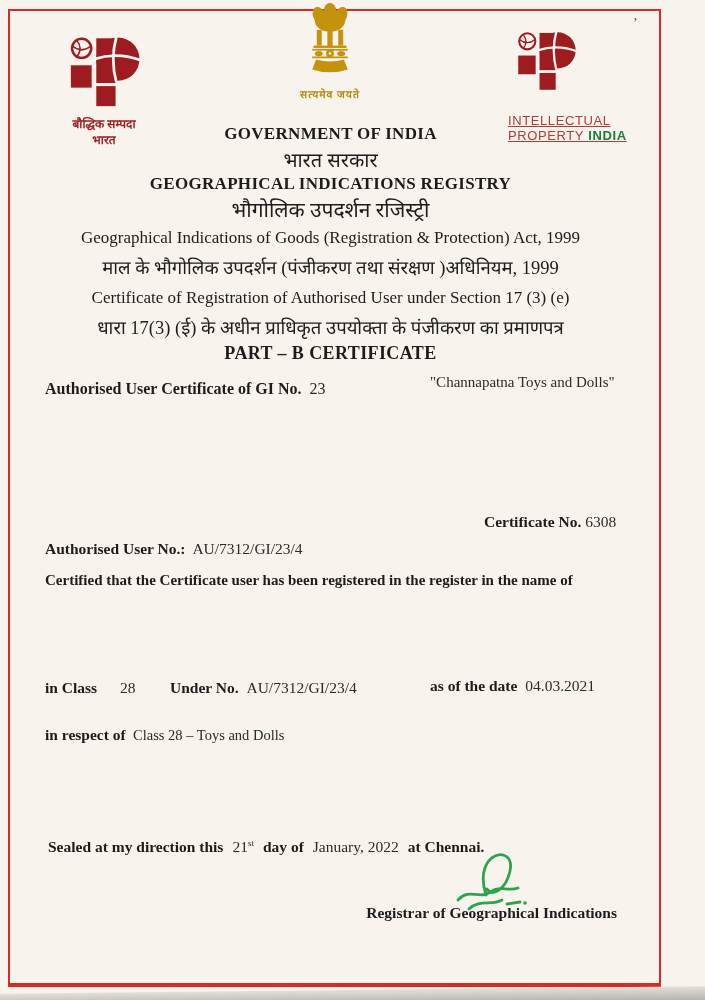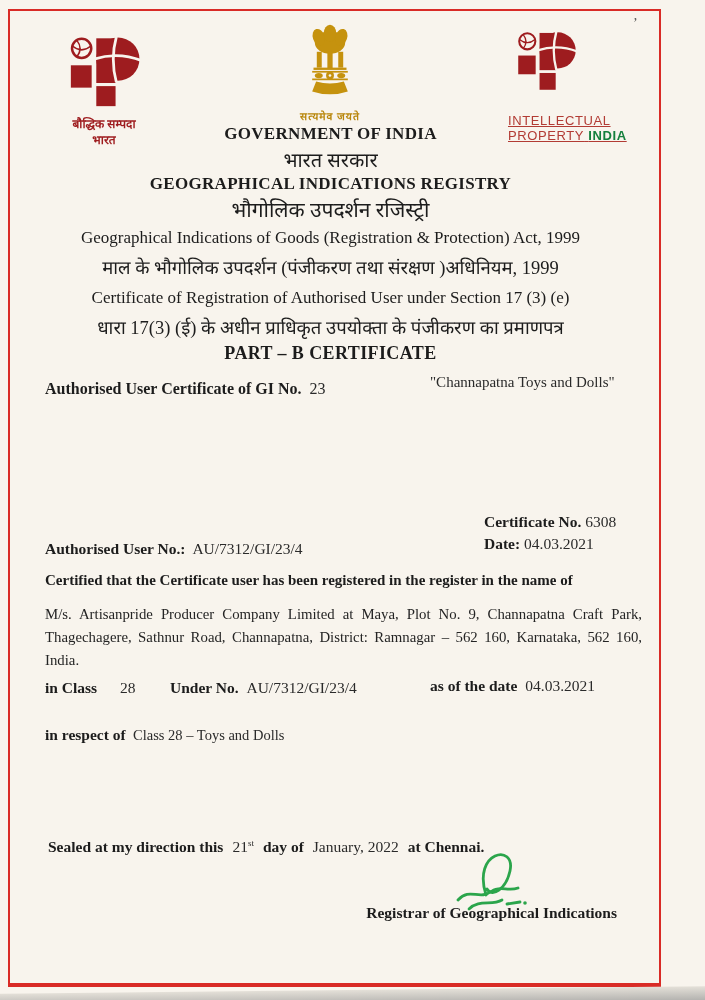--- a/index.html
+++ b/index.html
@@ -10,21 +10,21 @@
   .abs{position:absolute;}
   .b{font-weight:bold;}
   .center{left:0;right:44px;text-align:center;}
   .frame{
     position:absolute;left:8px;top:9px;right:44px;bottom:13px;
     border:2px solid #d92b26;border-bottom-width:4px;pointer-events:none;
   }
   
   .logo-left{left:43px;top:36px;width:122px;text-align:center;}
   .logo-left .caption{color:#9e1c1f;font-weight:bold;font-size:12px;line-height:16px;margin-top:2px;}
-  .emblem-wrap{left:265px;top:22px;width:130px;text-align:center;}
+  .emblem-wrap{left:265px;top:0;width:130px;text-align:center;}
   .emblem-wrap .motto{color:#b8860b;font-size:10.5px;font-weight:bold;margin-top:1px;letter-spacing:1px;}
   .logo-right{left:508px;top:31px;width:152px;}
   .logo-right .caption{font-family:"Liberation Sans", sans-serif;font-size:13px;line-height:15px;color:#b23b34;letter-spacing:.6px;margin-top:16px;text-decoration:underline;}
   .logo-right .caption .india{color:#15803d;font-weight:bold;}
   
   .t-en{font-size:17px;font-weight:bold;letter-spacing:.3px;}
   .t-hi{font-size:20px;}
   .p-en{font-size:17px;}
   .p-hi{font-size:18.5px;}
   .partb{font-size:18px;font-weight:bold;letter-spacing:.4px;}
@@ -131,34 +131,29 @@
     <span class="b">Authorised User Certificate of GI No.</span>
     <span class="val" style="margin-left:4px;">23</span>
   </div>
   <div class="abs gi-name" style="left:430px;top:374px;">"Channapatna Toys and Dolls"</div>
 
   <div class="abs row15" style="left:484px;top:511px;line-height:22px;">
     <div>
       <span class="b">Certificate No.</span>
       <span class="val">6308</span>
     </div>
-    <div>
-      <span class="b">Date:</span>
-      <span class="val">04.03.2021</span>
-    </div>
   </div>
 
   <div class="abs row15" style="left:45px;top:540px;">
     <span class="b">Authorised User No.:</span>
     <span class="val" style="margin-left:3px;">AU/7312/GI/23/4</span>
   </div>
 
   <div class="abs b" style="left:45px;top:572px;font-size:15px;">Certified that the Certificate user has been registered in the register in the name of</div>
 
-  <div class="abs address" style="left:45px;top:603px;width:597px;">M/s. Artisanpride Producer Company Limited at Maya, Plot No. 9, Channapatna Craft Park, Thagechagere, Sathnur Road, Channapatna, District: Ramnagar – 562 160, Karnataka, 562 160, India.</div>
 
   <div class="abs row15" style="left:45px;top:679px;">
     <span class="b">in Class</span>
     <span class="val" style="margin-left:19px;">28</span>
   </div>
   <div class="abs row15" style="left:170px;top:679px;">
     <span class="b">Under No.</span>
     <span class="val" style="margin-left:4px;">AU/7312/GI/23/4</span>
   </div>
   <div class="abs row15" style="left:430px;top:677px;">

